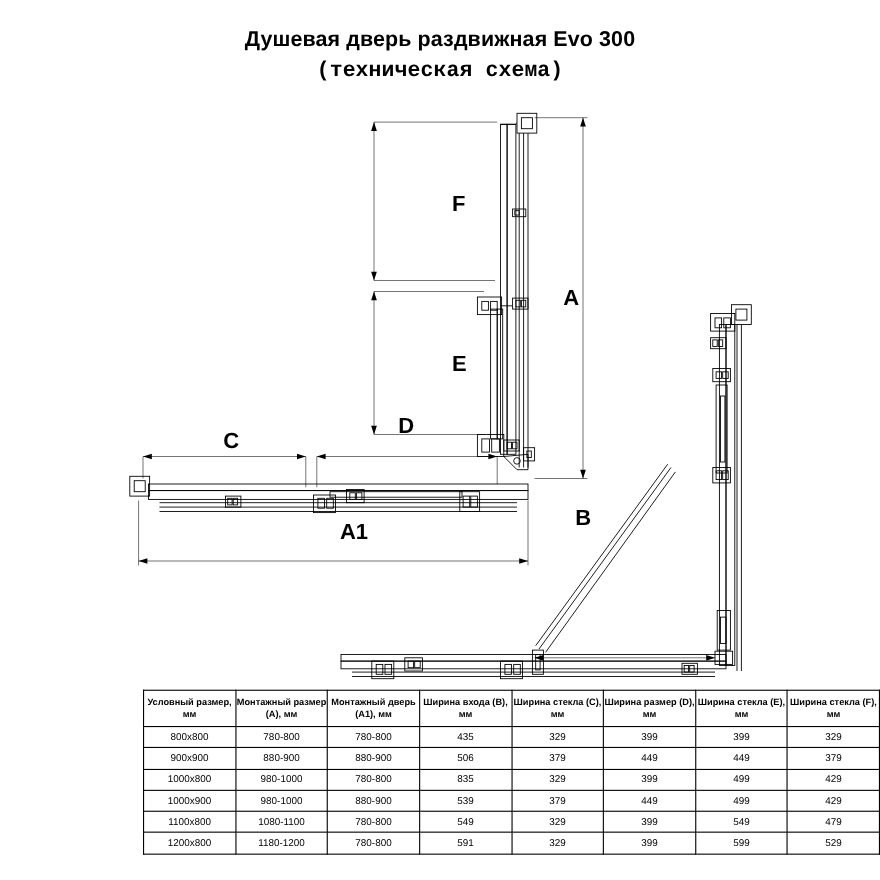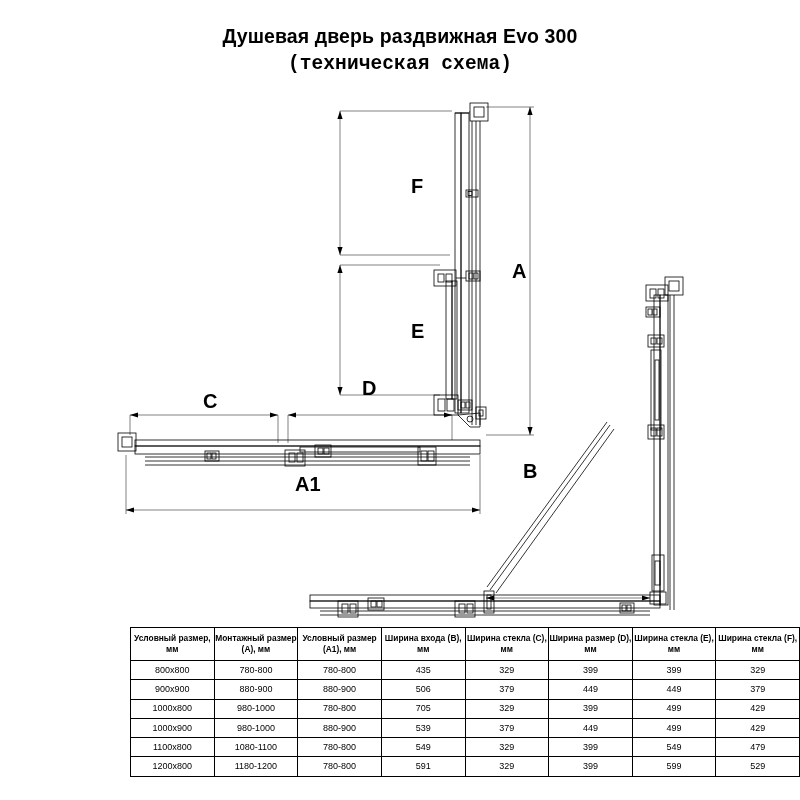--- a/index.html
+++ b/index.html
@@ -264,30 +264,30 @@
 
       </g>
     </svg>
 
     
     <div class="dimlabel" style="left:411px; top:80px;">F</div>
     <div class="dimlabel" style="left:512px; top:165px;">A</div>
     <div class="dimlabel" style="left:411px; top:225px;">E</div>
     <div class="dimlabel" style="left:362px; top:282px;">D</div>
     <div class="dimlabel" style="left:203px; top:295px;">C</div>
-    <div class="dimlabel" style="left:295px; top:378px;">A1</div>
+    <div class="dimlabel" style="left:309px; top:378px;">A1</div>
     <div class="dimlabel" style="left:523px; top:365px;">B</div>
   </div>
 
   <table id="spec-table">
     <thead>
       <tr>
         <th>Условный размер, мм</th>
         <th>Монтажный размер (A), мм</th>
-        <th>Условный размер (A1), мм</th>
+        <th>Монтажный дверь (A1), мм</th>
         <th>Ширина входа (B), мм</th>
         <th>Ширина стекла (C), мм</th>
         <th>Ширина размер (D), мм</th>
         <th>Ширина стекла (E), мм</th>
         <th>Ширина стекла (F), мм</th>
       </tr>
     </thead>
     <tbody>
       <tr>
         <td>800x800</td>
@@ -306,21 +306,21 @@
         <td>506</td>
         <td>379</td>
         <td>449</td>
         <td>449</td>
         <td>379</td>
       </tr>
       <tr>
         <td>1000x800</td>
         <td>980-1000</td>
         <td>780-800</td>
-        <td>705</td>
+        <td>835</td>
         <td>329</td>
         <td>399</td>
         <td>499</td>
         <td>429</td>
       </tr>
       <tr>
         <td>1000x900</td>
         <td>980-1000</td>
         <td>880-900</td>
         <td>539</td>

